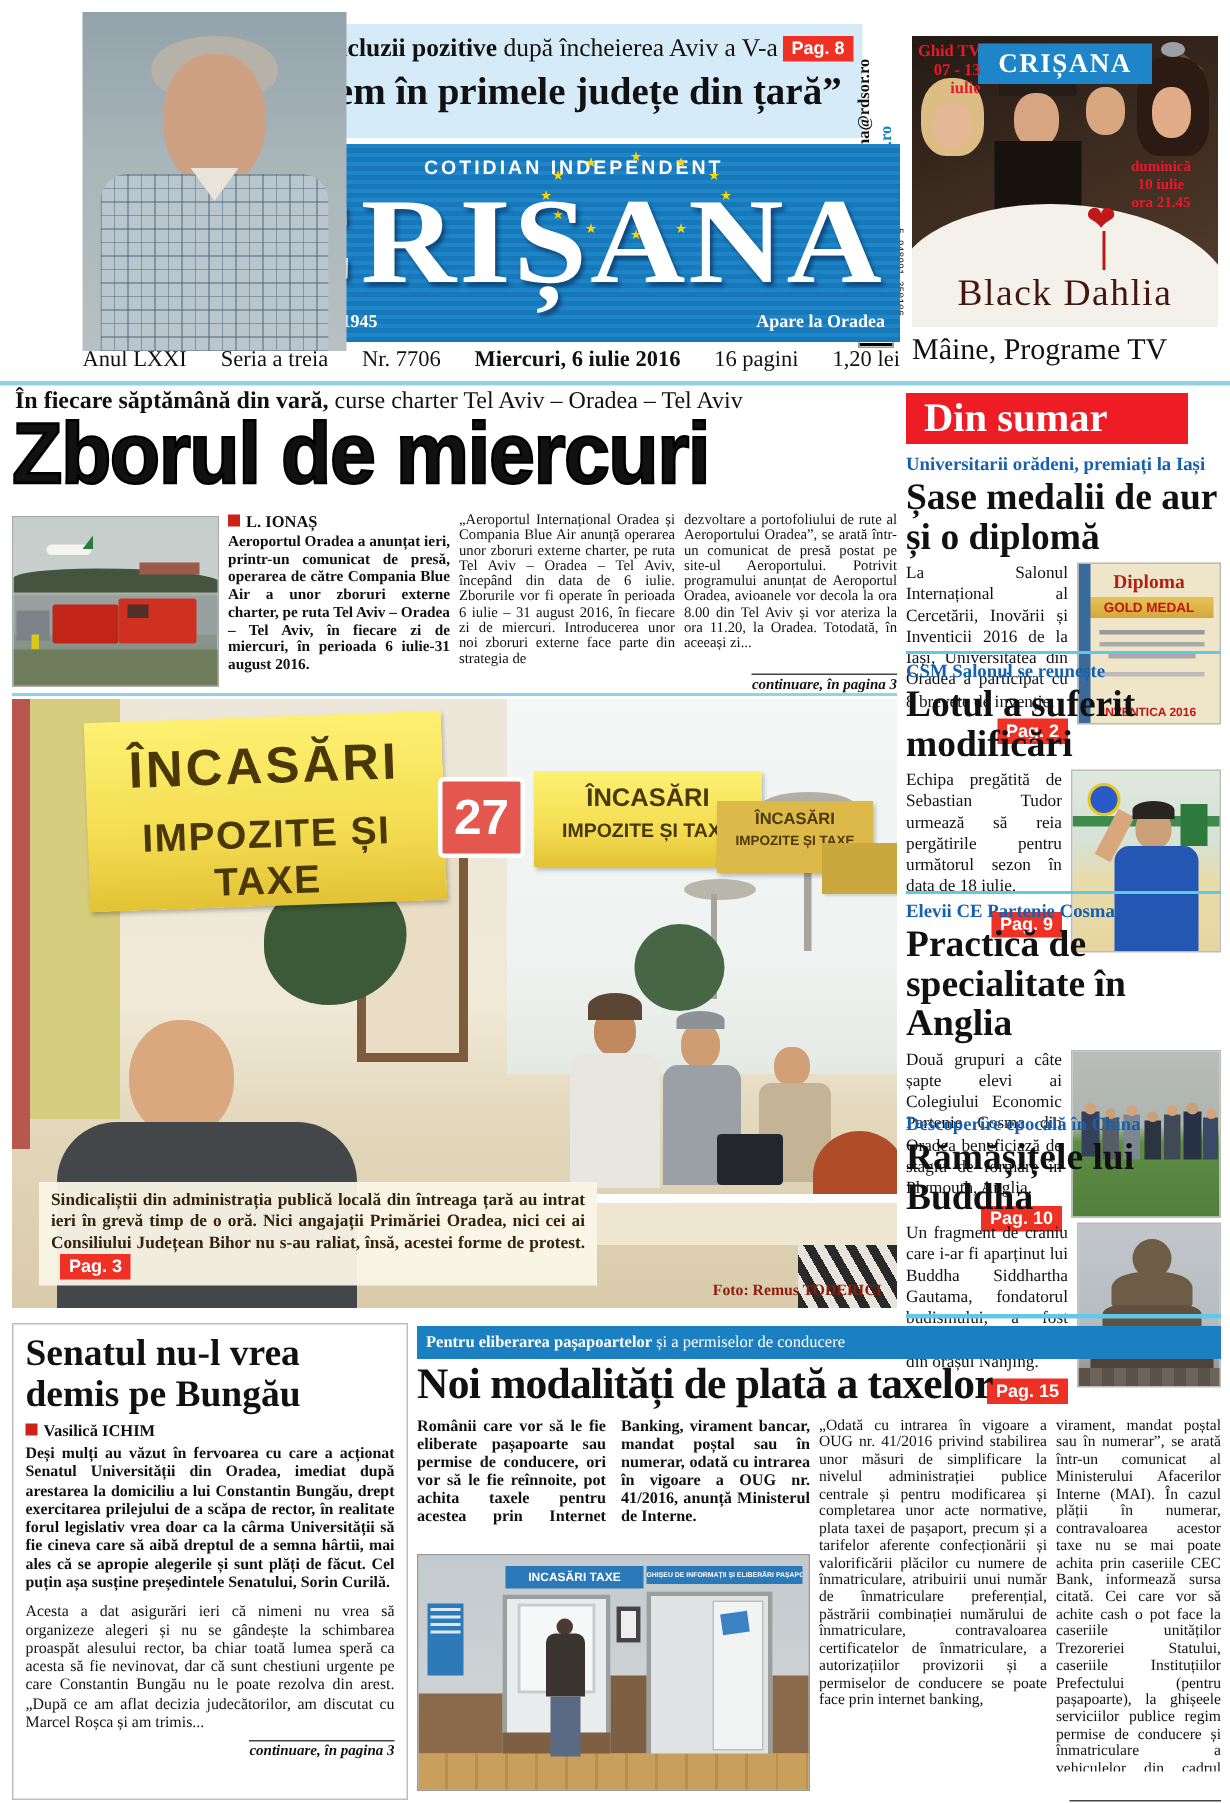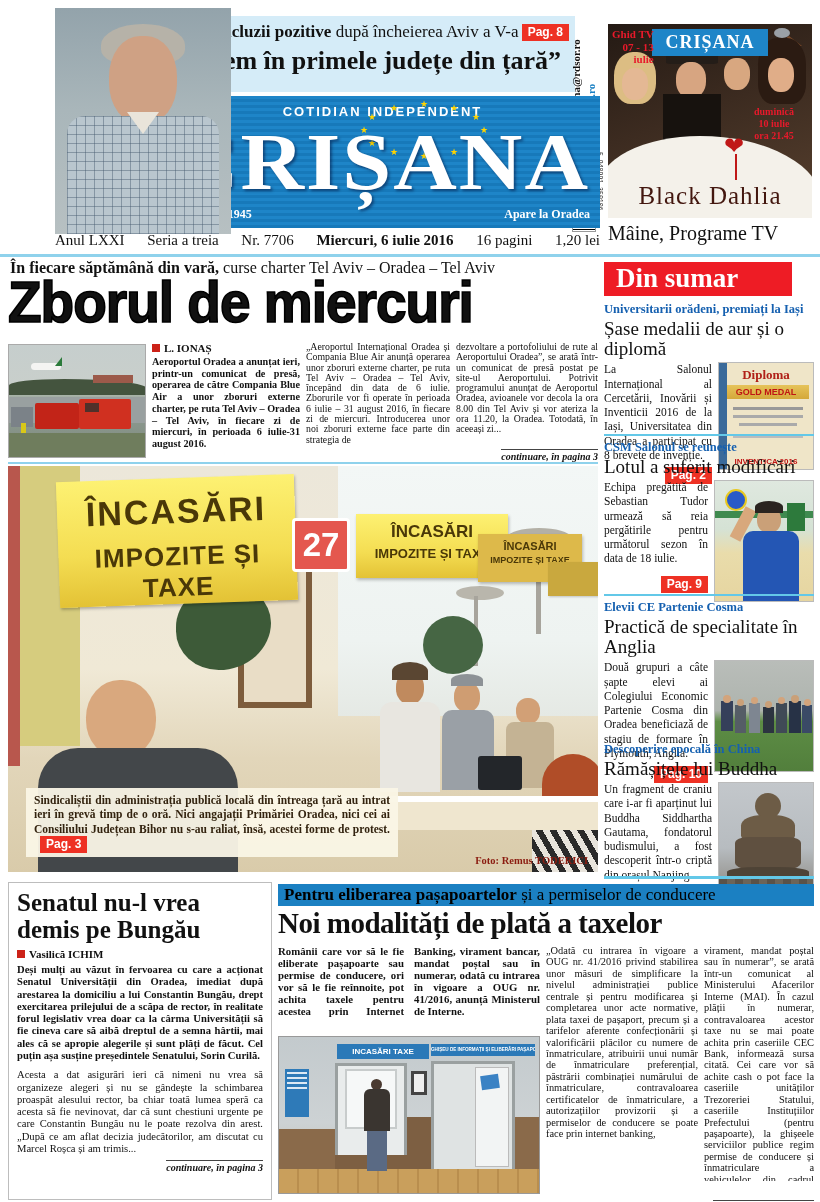--- a/index.html
+++ b/index.html
@@ -41,32 +41,32 @@
   .redsq{display:inline-block;width:8px;height:8px;background:#cc2218;margin-right:4px}
   
   .bigphoto{left:8px;top:466px;width:590px;height:406px;background:linear-gradient(180deg,#ece7da 0%,#f0e9d6 50%,#e2d6ba 72%,#d9cbaa 100%);overflow:hidden}
   .ysign{background:linear-gradient(180deg,#fdf172 0%,#f4dd52 60%,#e3c235 100%);color:#4a3808;text-align:center;box-shadow:1px 2px 3px rgba(0,0,0,.25)}
   .photocaption{position:absolute;left:18px;top:322px;width:372px;background:rgba(250,246,230,.95);color:#33230f;font-weight:bold;font-size:11.5px;line-height:1.25;padding:5px 8px 4px;text-align:justify}
   .credit{position:absolute;right:10px;bottom:6px;color:#8b1c10;font-weight:bold;font-size:10.5px}
   
   .dinsumar{left:604px;top:262px;width:188px;height:34px;background:#ee1c25;color:#fff;font-weight:bold;font-size:27px;line-height:33px;padding-left:12px}
   .sbitem{left:604px;width:210px}
   .sbkicker{color:#1560b0;font-weight:bold;font-size:12.5px}
-  .sbhead{font-weight:normal;font-size:19px;line-height:1.06;margin:2px 0 3px}
+  .sbhead{font-weight:bold;font-size:25px;line-height:1.06;margin:2px 0 3px}
   .sbbody{font-size:11.5px;line-height:1.24;text-align:justify}
   .sbrow{display:flex;gap:6px}
   .sbimg{flex:none;position:relative;overflow:hidden;border:1px solid #bbb}
   .divider{left:604px;width:210px;height:2px;background:#63c8e8}
   
   .senatbox{left:8px;top:882px;width:264px;height:318px;border:1px solid #bdbdbd;padding:6px 8px;overflow:hidden}
   .senathead{font-weight:bold;font-size:25px;line-height:1.08}
   .senatlead{font-weight:bold;font-size:10.6px;line-height:1.16;text-align:justify;margin-top:4px}
   .senatbody{font-size:10.6px;line-height:1.16;text-align:justify;margin-top:7px}
   
-  .taxkicker{left:278px;top:884px;width:536px;height:22px;background:#1b80c2;color:#000000;font-size:17px;line-height:22px;padding-left:6px}
+  .taxkicker{left:278px;top:884px;width:536px;height:22px;background:#1b80c2;color:#ffffff;font-size:11px;line-height:22px;padding-left:6px}
   .taxhead{left:278px;top:907px;width:536px;font-weight:bold;font-size:29px;letter-spacing:-.5px}
   .taxintro{left:278px;top:945px;width:262px;height:88px;column-count:2;column-gap:10px;font-weight:bold;font-size:10.8px;line-height:1.12;text-align:justify;overflow:hidden}
   .taxphoto{left:278px;top:1036px;width:262px;height:158px;background:linear-gradient(180deg,#c3cacd 0%,#cdd2d4 55%,#b9b0a0 100%);overflow:hidden;border:1px solid #999}
   .taxcol{top:945px;font-size:10.4px;line-height:1.1;text-align:justify;overflow:hidden}
   .bluesign{position:absolute;background:#2b79b8;color:#fff;font-family:"Liberation Sans",sans-serif;font-weight:bold;text-align:center;overflow:hidden;white-space:nowrap}
 </style>
 </head>
 <body>
 
 <div class="page">

